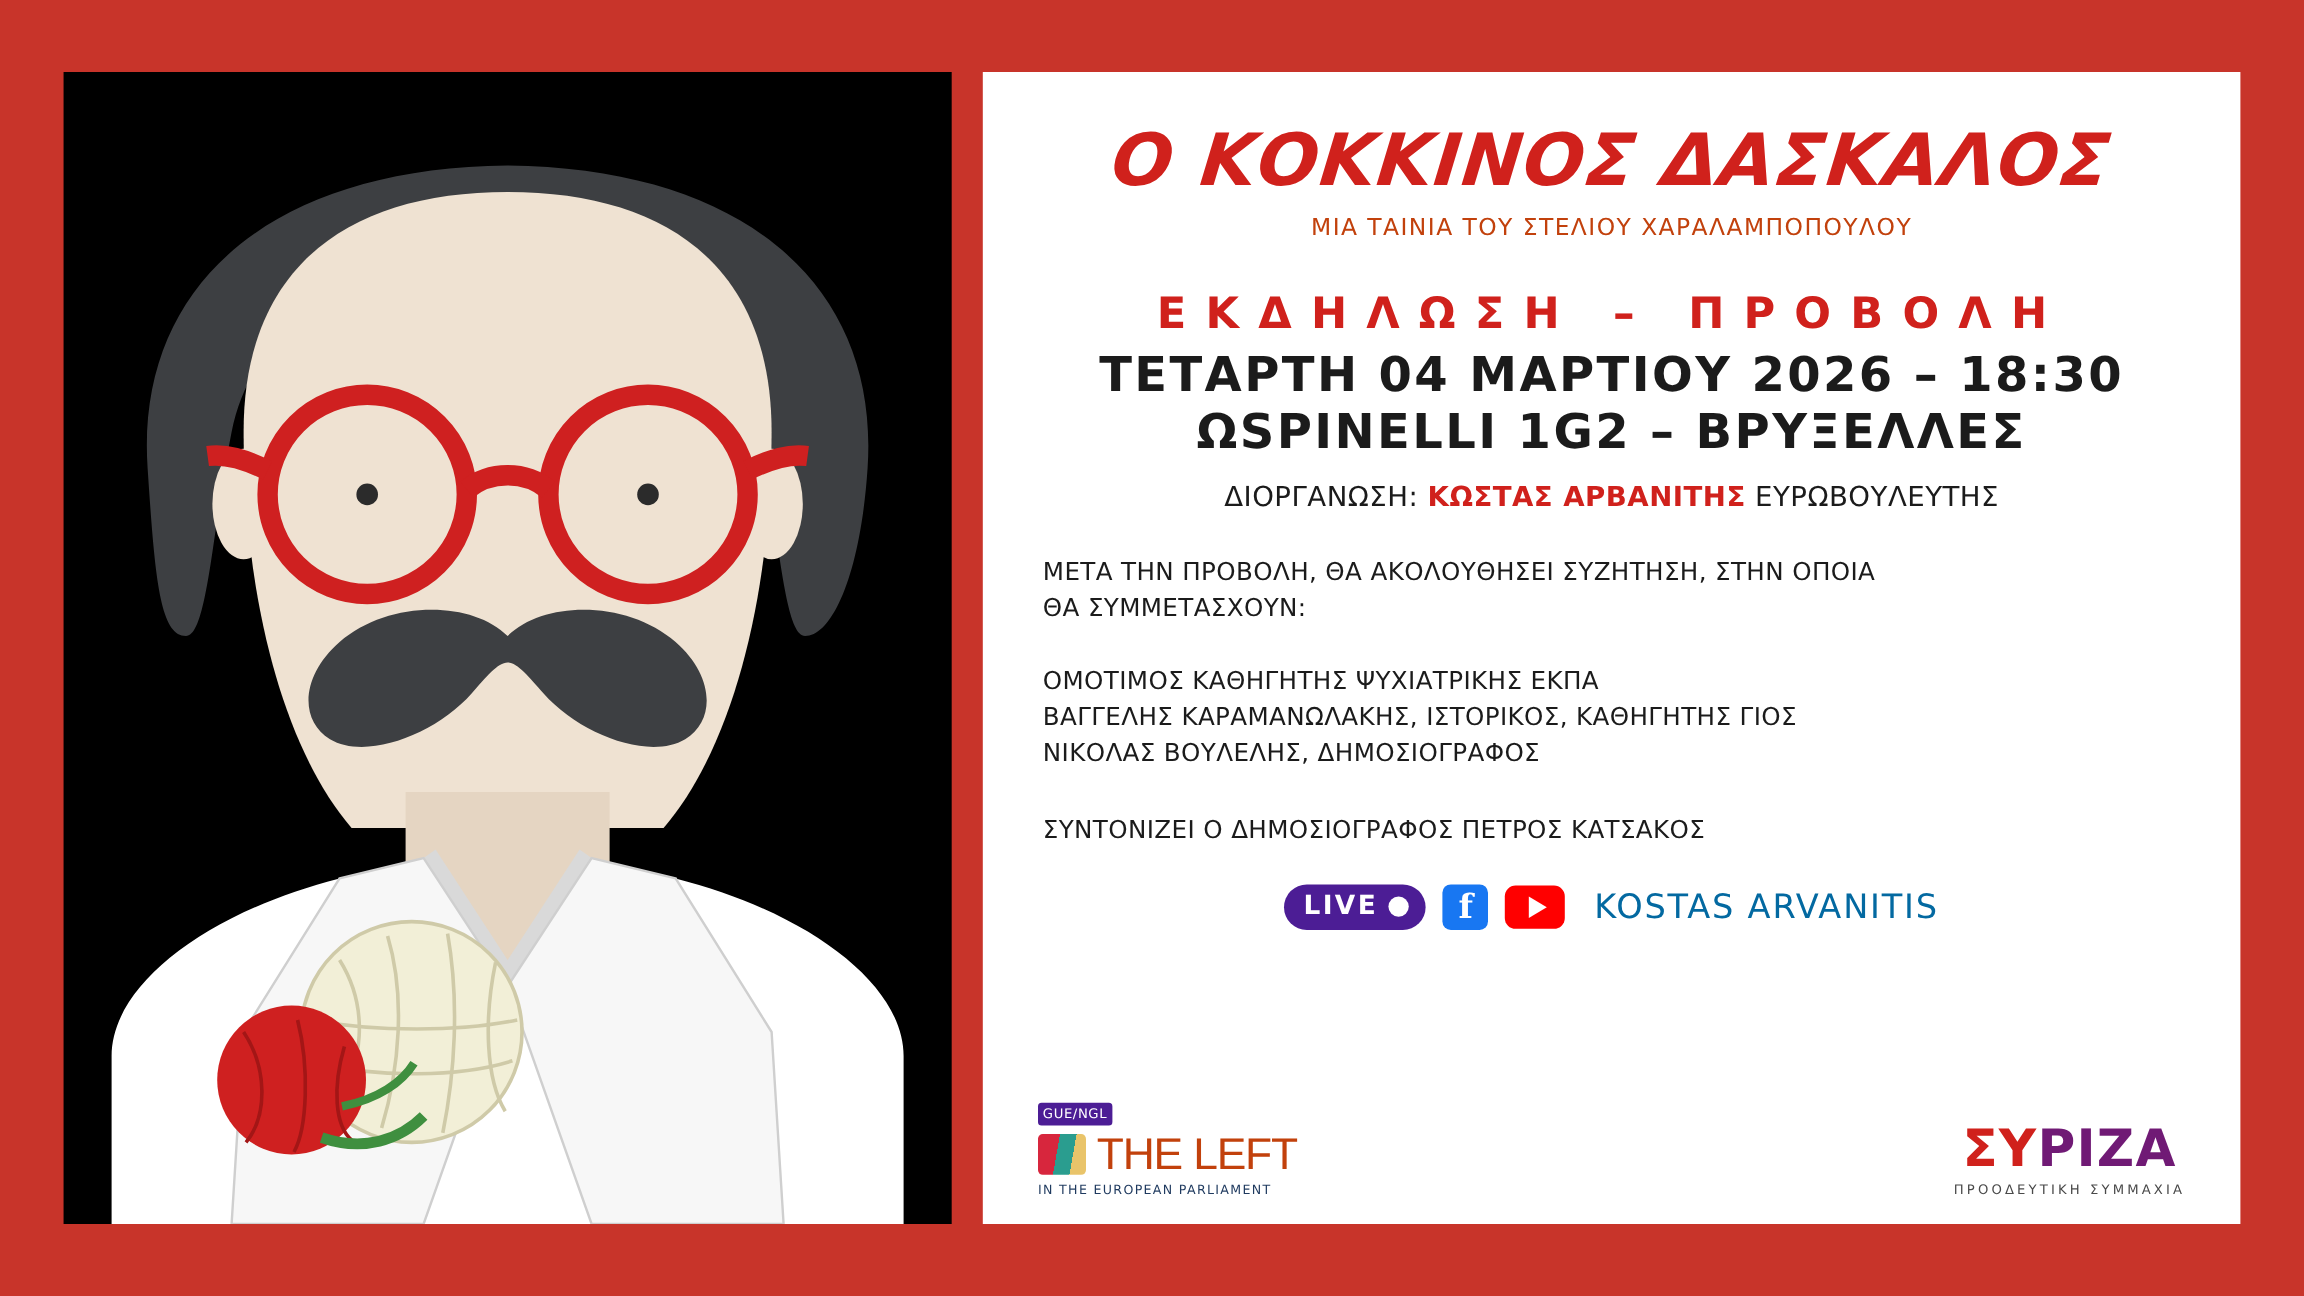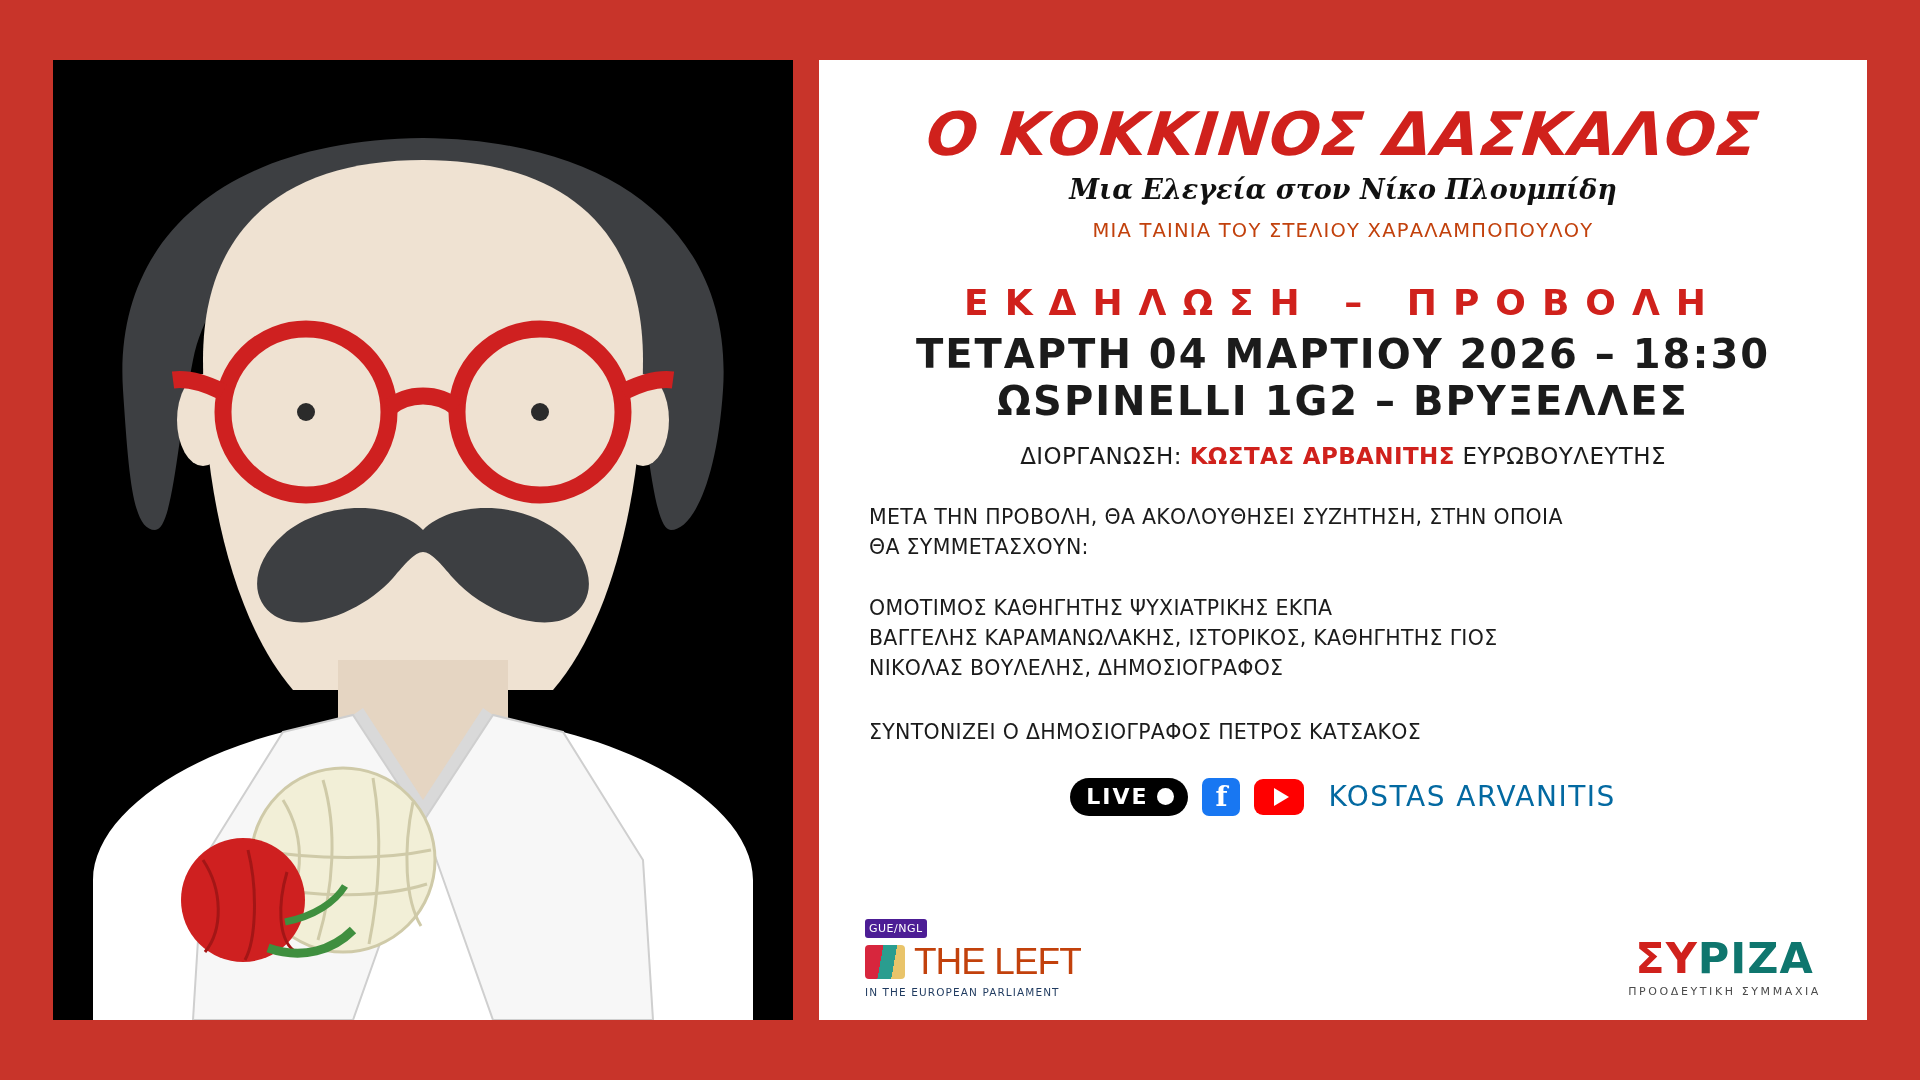--- a/index.html
+++ b/index.html
@@ -111,21 +111,21 @@
   .moderator{margin-top:36px;padding-left:10px;font-size:20.5px;letter-spacing:.3px;color:#1b1b1b;}
   
   .live-row{
     margin-top:34px;
     display:flex;
     align-items:center;
     justify-content:center;
     gap:14px;
   }
   .live-badge{
-    background:#000000;color:#fff;
+    background:#4c1d95;color:#fff;
     border-radius:20px;
     height:38px;
     display:flex;align-items:center;gap:9px;
     padding:0 14px 0 16px;
     font-weight:bold;font-size:22px;letter-spacing:2px;justify-content:flex-end;
   }
   .live-dot{width:17px;height:17px;border-radius:50%;background:#fff;display:block;}
   .fb-icon{width:38px;height:38px;border-radius:7px;background:#1877f2;color:#fff;display:flex;align-items:center;justify-content:center;font-weight:bold;font-size:28px;font-family:"DejaVu Serif",serif;}
   .yt-icon{width:50px;height:36px;border-radius:9px;background:#ff0000;display:flex;align-items:center;justify-content:center;}
   .yt-tri{width:0;height:0;border-left:15px solid #fff;border-top:9px solid transparent;border-bottom:9px solid transparent;margin-left:4px;}
@@ -139,21 +139,21 @@
     padding:0 6px 4px 6px;
   }
   .left-logo{display:flex;flex-direction:column;align-items:flex-start;}
   .guengl-tag{background:#4c1d95;color:#fff;font-size:11px;letter-spacing:.5px;padding:3px 4px;border-radius:3px;margin-bottom:3px;}
   .left-logo-main{display:flex;align-items:center;gap:9px;}
   .left-flag{width:40px;height:34px;border-radius:4px;background:linear-gradient(100deg,#d7263d 0%,#d7263d 40%,#2a9d8f 40%,#2a9d8f 70%,#e9c46a 70%);}
   .left-word{font-size:37px;font-weight:normal;color:#c2410c;letter-spacing:-1px;font-family:"Liberation Sans",sans-serif;}
   .left-foot{font-size:10.5px;color:#1f3a5f;letter-spacing:1.1px;margin-top:3px;}
   .syriza{display:flex;flex-direction:column;align-items:center;}
   .syriza-word{font-size:43px;font-weight:bold;color:#d0211c;letter-spacing:1px;font-family:"DejaVu Sans",sans-serif;}
-  .syriza-word .dark{color:#0f766e;}
+  .syriza-word .dark{color:#701a75;}
   .syriza-sub{font-size:11px;letter-spacing:2.6px;color:#4a4a4a;margin-top:2px;}
 </style>
 </head>
 <body>
 
 <div class="poster">
 
   <div class="art-panel">
     <svg class="art" viewBox="0 0 740 960" preserveAspectRatio="xMidYMid slice">
       <rect x="0" y="0" width="740" height="960" fill="#000000"></rect>
@@ -203,21 +203,20 @@
         <path d="M234 812 C224 846 226 878 240 890" stroke="#a31616" stroke-width="3" fill="none"></path>
         <path d="M215 888 C250 900 280 890 300 870" stroke="#3f8f3f" stroke-width="9" fill="none"></path>
         <path d="M232 862 C262 856 282 842 292 826" stroke="#3f8f3f" stroke-width="7" fill="none"></path>
       </g>
     </svg>
   </div>
 
   <div class="info-card">
 
     <div class="title-main">Ο ΚΟΚΚΙΝΟΣ ΔΑΣΚΑΛΟΣ</div>
-    <div class="title-sub">Μια Ελεγεία στον Νίκο Πλουμπίδη</div>
     <div class="title-credit">ΜΙΑ ΤΑΙΝΙΑ ΤΟΥ ΣΤΕΛΙΟΥ ΧΑΡΑΛΑΜΠΟΠΟΥΛΟΥ</div>
 
     <div class="event-kind">ΕΚΔΗΛΩΣΗ – ΠΡΟΒΟΛΗ</div>
     <div class="event-when">ΤΕΤΑΡΤΗ 04 ΜΑΡΤΙΟΥ 2026 – 18:30</div>
     <div class="event-where">ΩSPINELLI 1G2 – ΒΡΥΞΕΛΛΕΣ</div>
 
     <div class="organizer">
       <span>ΔΙΟΡΓΑΝΩΣΗ:</span>
       <span class="red">ΚΩΣΤΑΣ ΑΡΒΑΝΙΤΗΣ</span>
       <span>ΕΥΡΩΒΟΥΛΕΥΤΗΣ</span>

